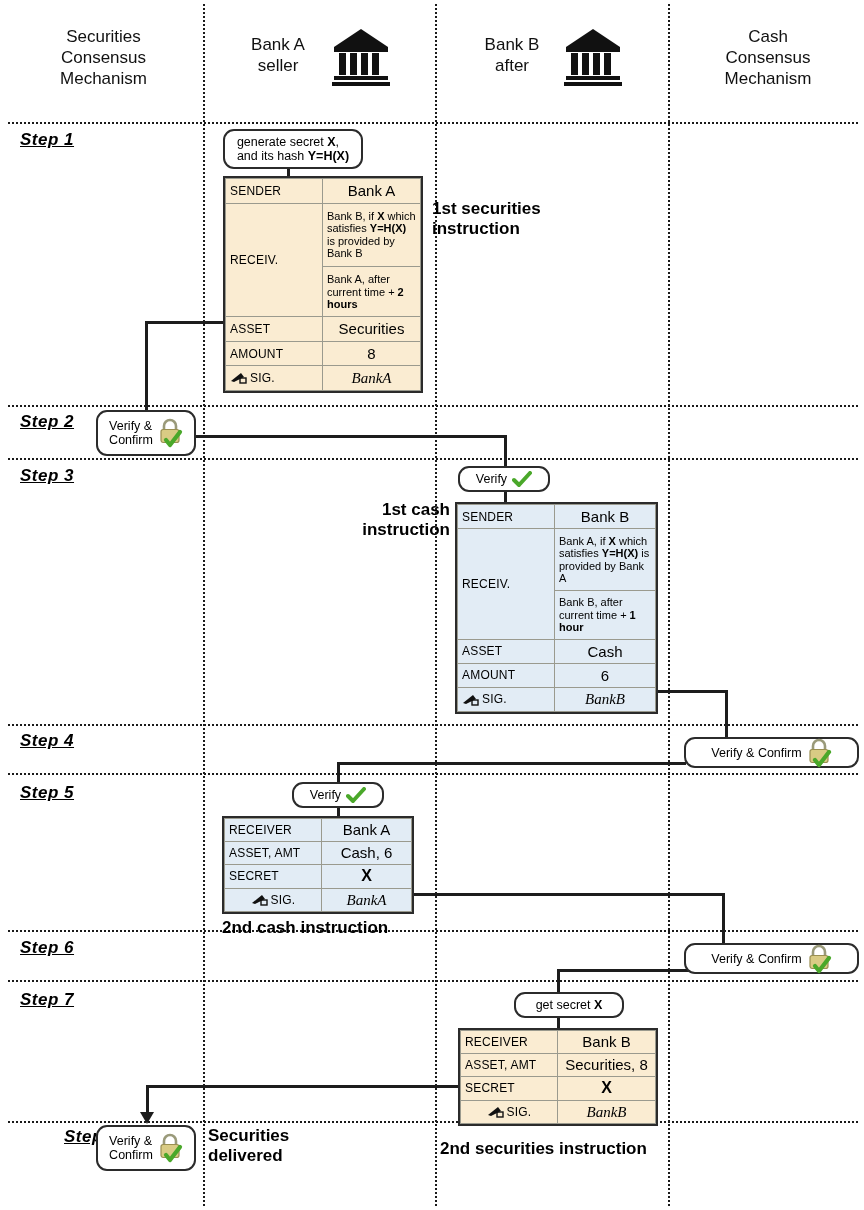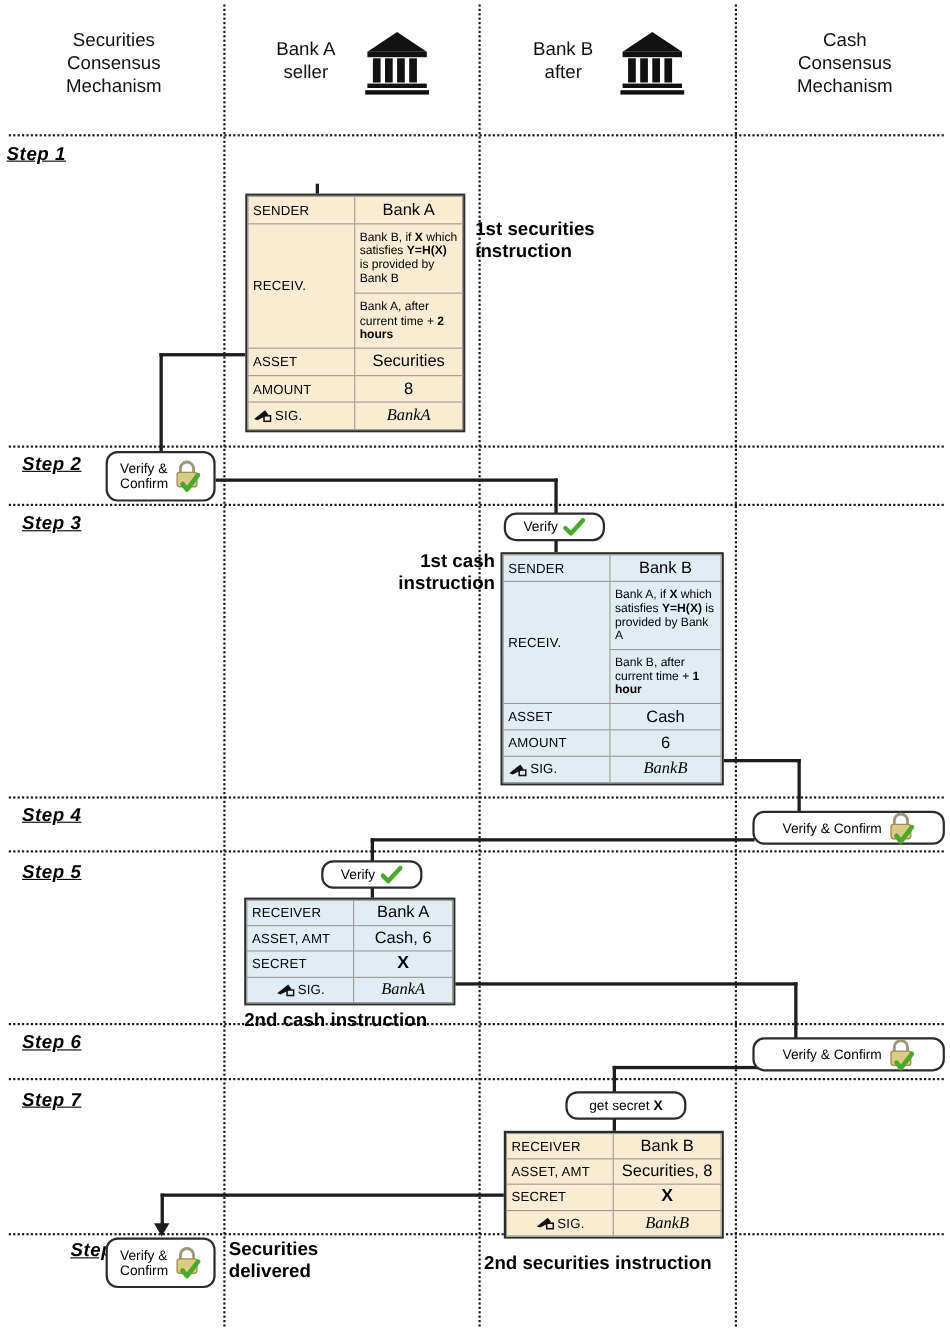--- a/index.html
+++ b/index.html
@@ -115,21 +115,21 @@
 
   <div class="hline" style="top:122px;"></div>
   <div class="hline" style="top:405px;"></div>
   <div class="hline" style="top:458px;"></div>
   <div class="hline" style="top:724px;"></div>
   <div class="hline" style="top:773px;"></div>
   <div class="hline" style="top:930px;"></div>
   <div class="hline" style="top:980px;"></div>
   <div class="hline" style="top:1121px;"></div>
 
-  <div class="step-label" style="left:6px;top:130px;">Step 1</div>
+  <div class="step-label" style="left:20px;top:130px;">Step 1</div>
   <div class="step-label" style="left:20px;top:412px;">Step 2</div>
   <div class="step-label" style="left:20px;top:466px;">Step 3</div>
   <div class="step-label" style="left:20px;top:731px;">Step 4</div>
   <div class="step-label" style="left:20px;top:783px;">Step 5</div>
   <div class="step-label" style="left:20px;top:938px;text-align:right;">Step 6</div>
   <div class="step-label" style="left:20px;top:990px;">Step 7</div>
   <div class="step-label" style="left:20px;top:1127px;margin-left:44px;">Step 8</div>
 
   <div class="conn h" style="left:145px;top:321px;width:80px;"></div>
   <div class="conn v" style="left:145px;top:321px;height:116px;"></div>
@@ -152,20 +152,26 @@
 
   <div class="conn h" style="left:557px;top:969px;width:134px;"></div>
   <div class="conn v" style="left:557px;top:969px;height:26px;"></div>
 
   <div class="conn v" style="left:557px;top:1016px;height:14px;"></div>
 
   <div class="conn h" style="left:146px;top:1085px;width:512px;"></div>
   <div class="conn v" style="left:146px;top:1085px;height:30px;"></div>
   <div class="arrow-down" style="left:140px;top:1112px;"></div>
 
+  <div class="bubble" style="left:223px;top:129px;width:140px;height:40px;">
+    <span class="btxt" style="text-align:left;">
+      <span>generate secret <b>X</b>,</span><br>
+      <span>and its hash <b>Y=H(<b>X</b>)</b></span>
+    </span>
+  </div>
 
   <div class="conn v" style="left:287px;top:167px;height:12px;"></div>
 
   <div class="itable cream" style="left:223px;top:176px;width:200px;height:217px;">
     <table>
       <tbody>
           <tr>
         <td class="k">SENDER</td>
         <td class="v">Bank A</td>
       </tr>

